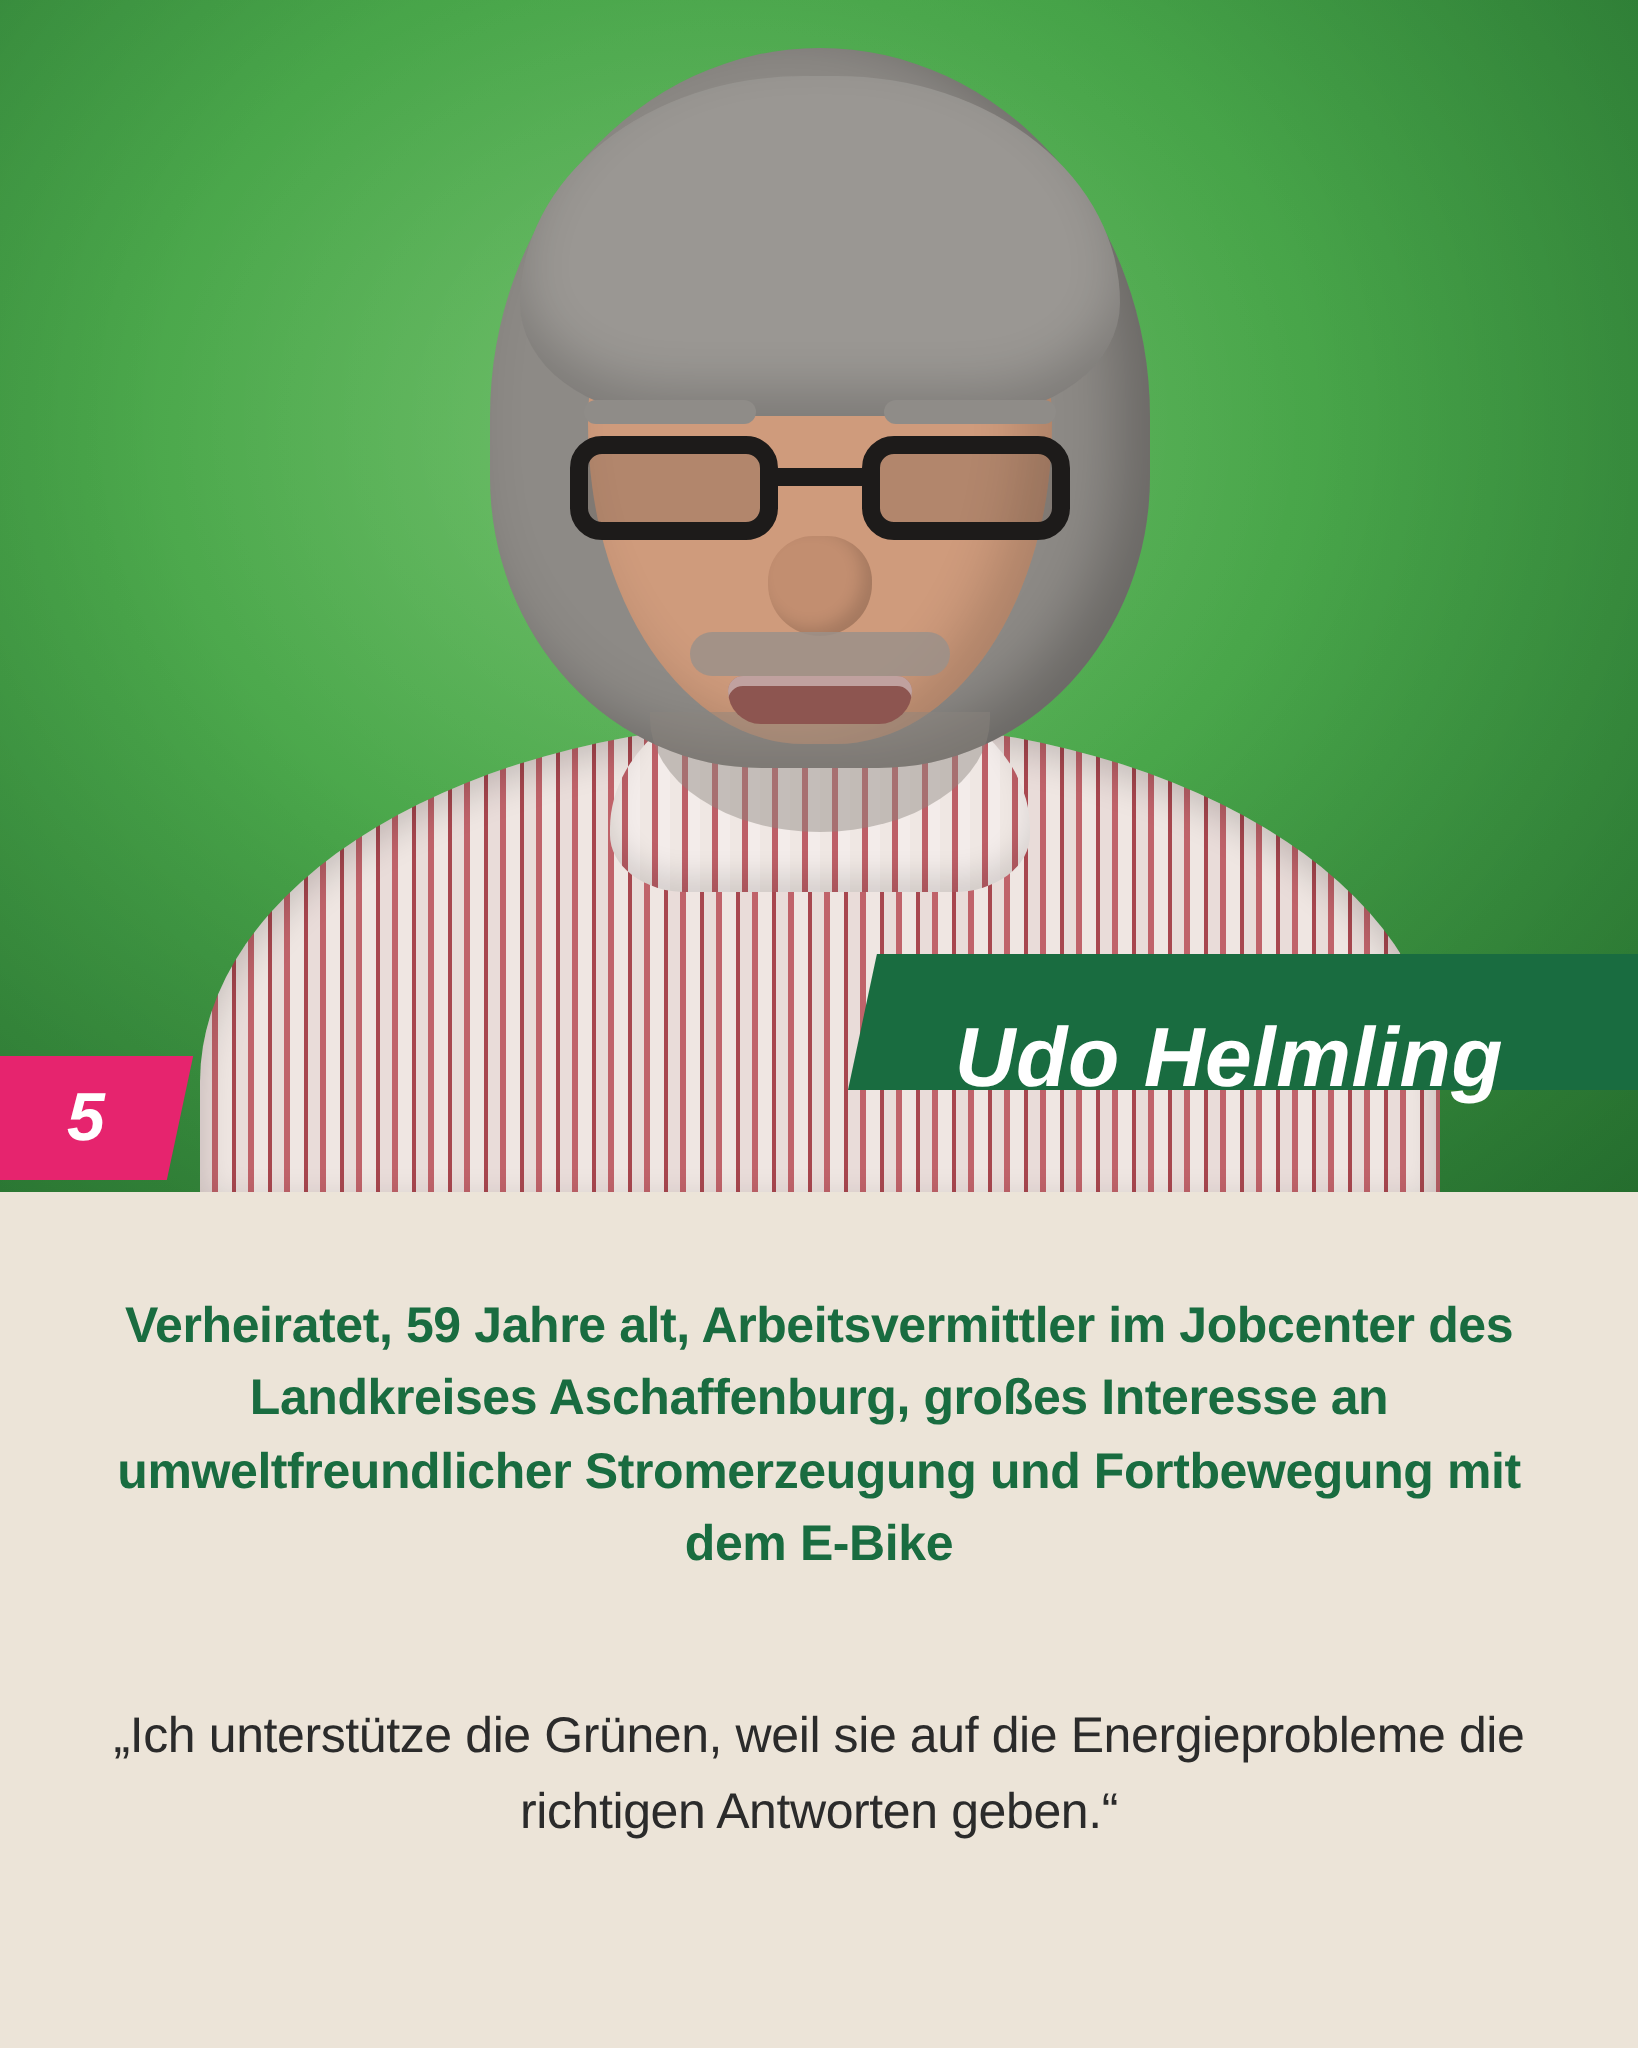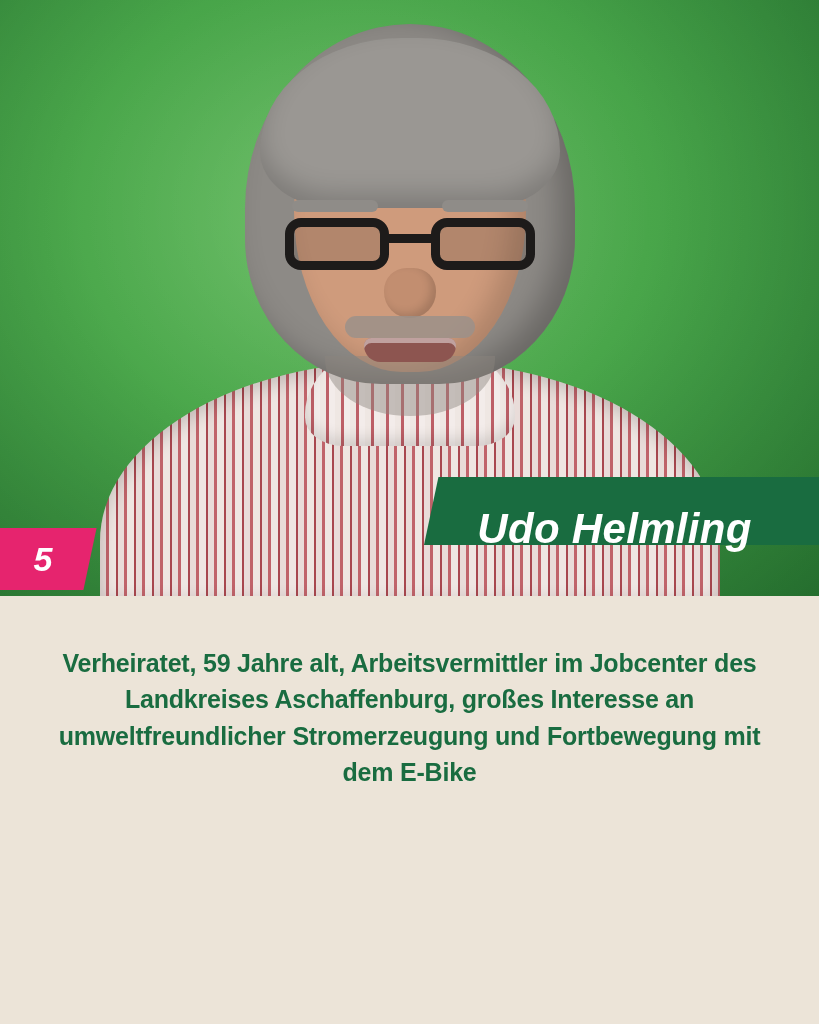--- a/index.html
+++ b/index.html
@@ -325,15 +325,16 @@
     </div>
 
     <div class="number-badge"></div>
     <div class="number-badge-inner">
       <span class="number-text">5</span>
     </div>
   </div>
 
   <div class="content">
     <p class="bio">Verheiratet, 59 Jahre alt, Arbeitsvermittler im Jobcenter des Landkreises Aschaffenburg, großes Interesse an umweltfreundlicher Stromerzeugung und Fortbewegung mit dem E-Bike</p>
+    <p class="quote">„Ich unterstütze die Grünen, weil sie auf die Energieprobleme die richtigen Antworten geben.“</p>
   </div>
 
 </div>
 
 </body></html>

